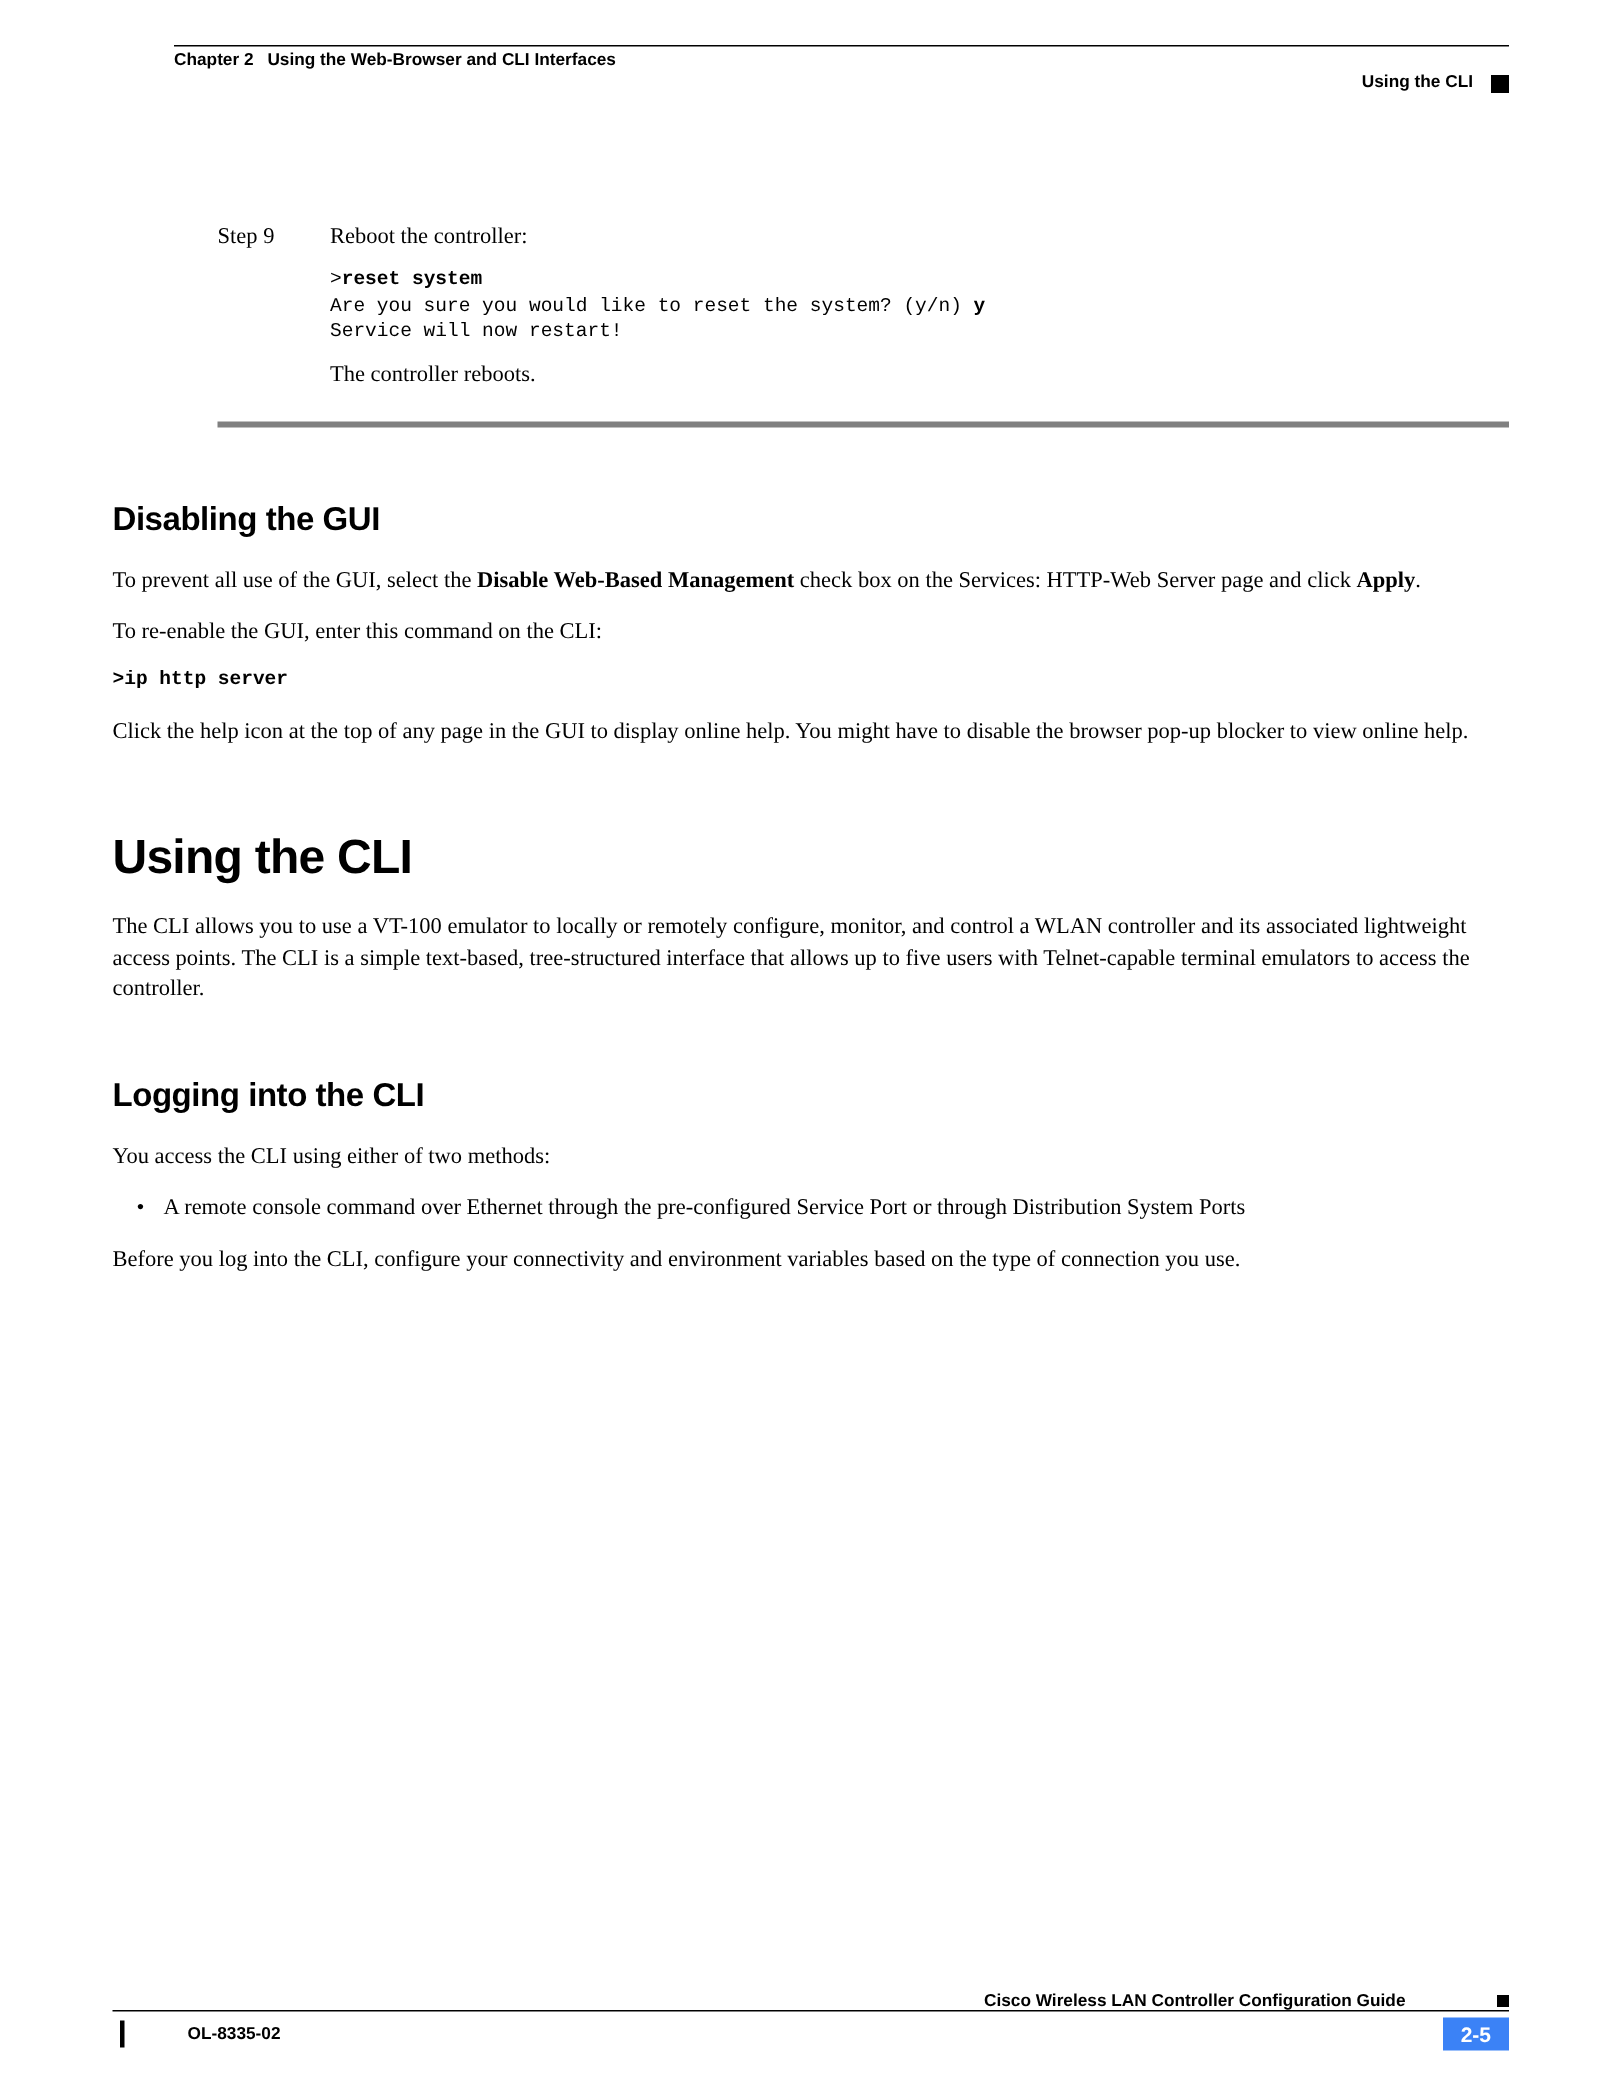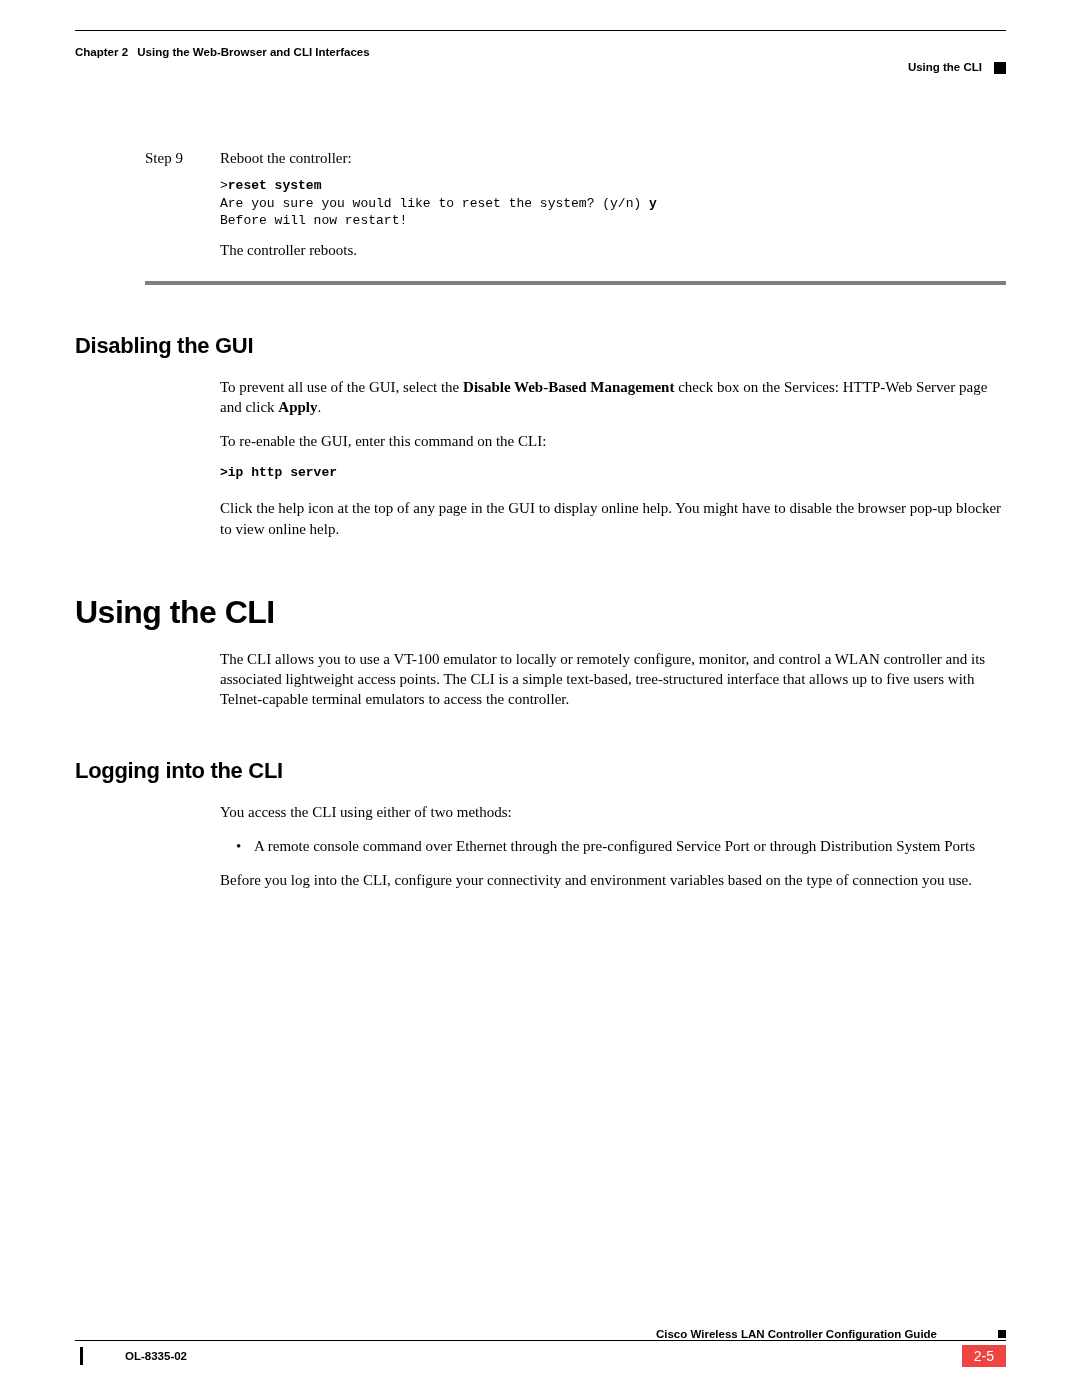--- a/index.html
+++ b/index.html
@@ -18,21 +18,22 @@
     right: 74px;
     top: 30px;
     bottom: 30px;
   }
   .header {
     position: relative;
     height: 60px;
   }
   .header-top {
     border-top: 1px solid #000;
-    padding-top: 15px;
+    padding-top: 3px;
+    margin-left: 41px;
   }
   .chapter-line {
     font-family: Arial, Helvetica, sans-serif;
     font-size: 11.5px;
     font-weight: bold;
   }
   .chapter-line .chap-num { margin-right: 6px; }
   .section-line {
     text-align: right;
     font-family: Arial, Helvetica, sans-serif;
@@ -84,21 +85,20 @@
     letter-spacing: -0.3px;
   }
   h1.major {
     font-family: Arial, Helvetica, sans-serif;
     font-size: 32px;
     font-weight: bold;
     margin-top: 55px;
     letter-spacing: -0.5px;
   }
   .section-body {
-    margin-left: 145px;
     margin-top: 18px;
   }
   .section-body p { font-size: 15px; line-height: 1.35; margin-bottom: 14px; }
   .section-body pre.inline-cli {
     font-family: "Courier New", Courier, monospace;
     font-size: 13px;
     font-weight: bold;
     margin-bottom: 14px;
   }
   .b { font-weight: bold; }
@@ -158,25 +158,25 @@
   }
   .footer-left-sq {
     width: 8px; height: 18px; border-right: 3px solid #000; margin-right: 6px;
   }
   .doc-id {
     font-family: Arial, Helvetica, sans-serif;
     font-size: 11.5px;
     font-weight: bold;
   }
   .page-num-box {
-    background: #ef4444;
+    background: #3b82f6;
     color: #fff;
     font-family: Arial, Helvetica, sans-serif;
     font-size: 14px;
-    font-weight: normal;
+    font-weight: bold;
     padding: 3px 12px;
   }
 </style>
 </head>
 <body>
 
 <div class="page">
 
   <div class="header">
     <div class="header-top">
@@ -193,21 +193,21 @@
 
   <div class="content">
 
     <div class="step-block">
       <div class="step-row">
         <div class="step-label">Step 9</div>
         <div class="step-body">
           <div class="step-text">Reboot the controller:</div>
 <pre class="cli"><span>&gt;</span><span class="bold">reset system</span>
 <span>Are you sure you would like to reset the system? (y/n) </span><span class="bold">y</span>
-<span>Before will now restart!</span></pre>
+<span>Service will now restart!</span></pre>
           <div class="after-step">The controller reboots.</div>
         </div>
       </div>
     </div>
 
     <hr class="thick">
 
     <h2 class="sect">Disabling the GUI</h2>
     <div class="section-body">
       <p>

